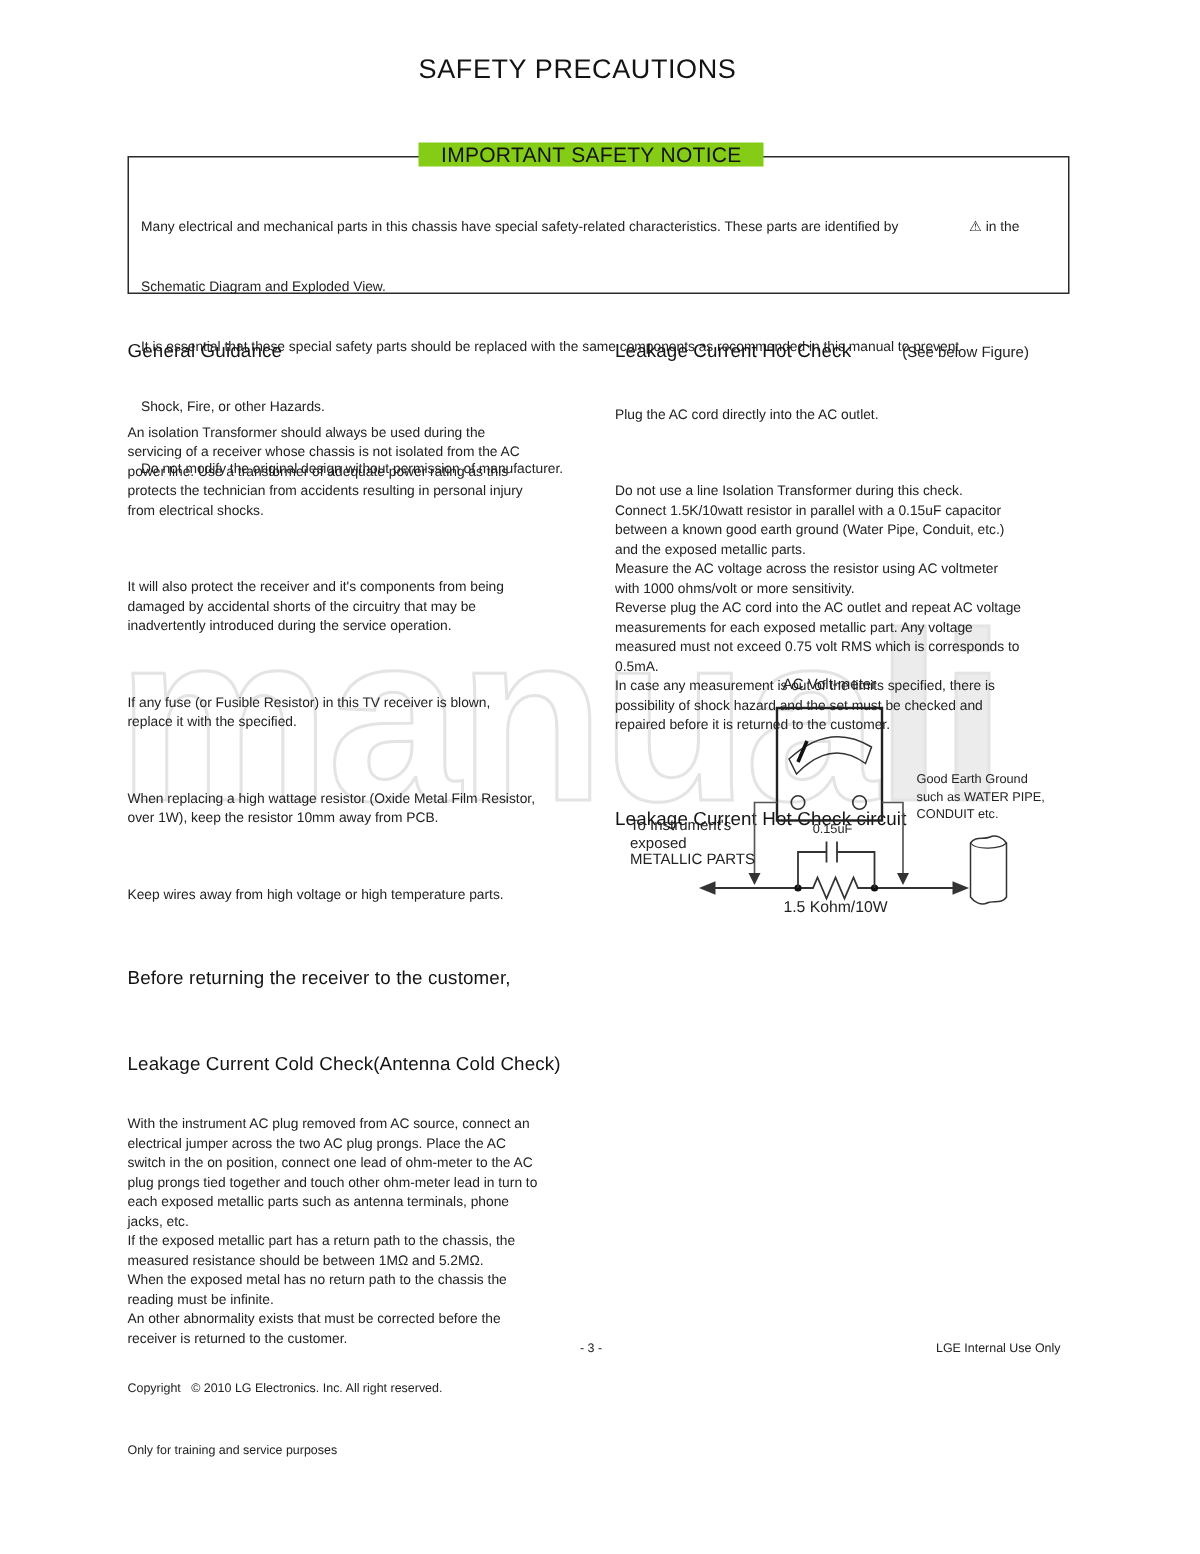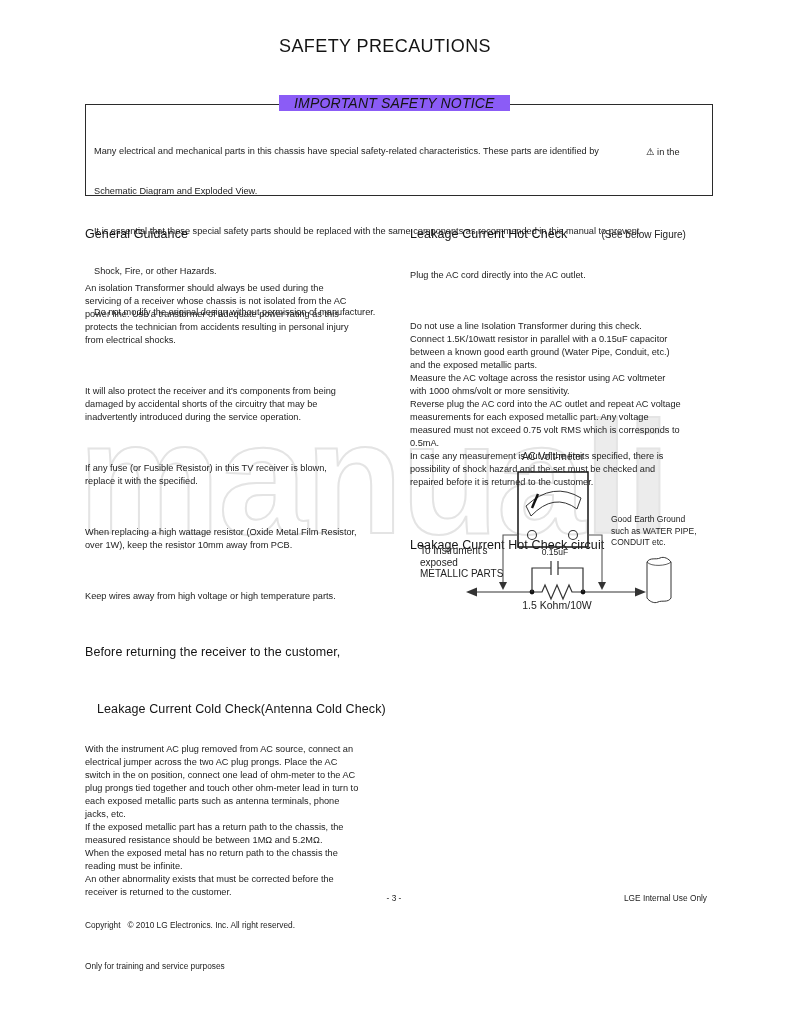--- a/index.html
+++ b/index.html
@@ -20,39 +20,39 @@
   .page-title{
     position:absolute;top:36px;left:0;width:770px;text-align:center;
     font-size:18px;letter-spacing:0.4px;color:#141414;z-index:2;
   }
   
   .notice-box{
     position:absolute;left:85px;top:104px;width:626px;height:90px;
     border:1.6px solid #2b2b2b;z-index:2;
   }
   .notice-legend{
-    position:absolute;left:193px;top:-10px;background:#8b5cf6;
-    padding:0 15px;font-size:14px;color:#141414;white-space:pre;letter-spacing:0.2px;font-style:italic;
+    position:absolute;left:193px;top:-10px;background:#84cc16;
+    padding:0 15px;font-size:14px;color:#141414;white-space:pre;letter-spacing:0.2px;
   }
   .notice-body{
     position:absolute;left:8px;right:8px;top:13px;
     font-size:9.2px;line-height:13.4px;white-space:pre;color:#222;
   }
   .notice-line1{position:relative;}
   .warn-wrap{position:absolute;left:552px;top:0;white-space:pre;}
   .warn-icon{font-size:9.5px;color:#222;}
   
   .col{position:absolute;top:201px;z-index:2;font-size:9.2px;line-height:13px;white-space:pre;color:#222;}
   .col-left{left:85px;width:322px;}
   .col-right{left:410px;width:308px;}
   .col h3{font-size:12.5px;font-weight:400;color:#141414;margin:0 0 13px 0;line-height:14px;letter-spacing:0.1px;}
   .col p{margin:0 0 12px 0;}
   h3.h-guidance{margin-bottom:15px;}
   h3.h-before{margin:4px 0 15px 0;}
-  h3.h-cold{margin:2px 0 1px 12px;}
+  h3.h-cold{margin:2px 0 1px 0;}
   h3.h-hot{margin:0 0 1px 0;}
   h3.h-circuit{margin:11px 0 0 0;}
   .heading-note{font-size:10px;color:#222;margin-left:34px;letter-spacing:0;}
   p.last{margin-bottom:0;}
   
   .diagram{position:absolute;left:420px;top:448px;width:295px;height:178px;z-index:2;}
   .diagram svg{position:absolute;left:0;top:0;}
   .d-label{position:absolute;color:#222;}
   .d-meter-label{left:83px;top:3px;width:100px;text-align:center;font-size:10px;}
   .d-left-label{left:0px;top:97px;font-size:10px;line-height:11.5px;white-space:pre;}

